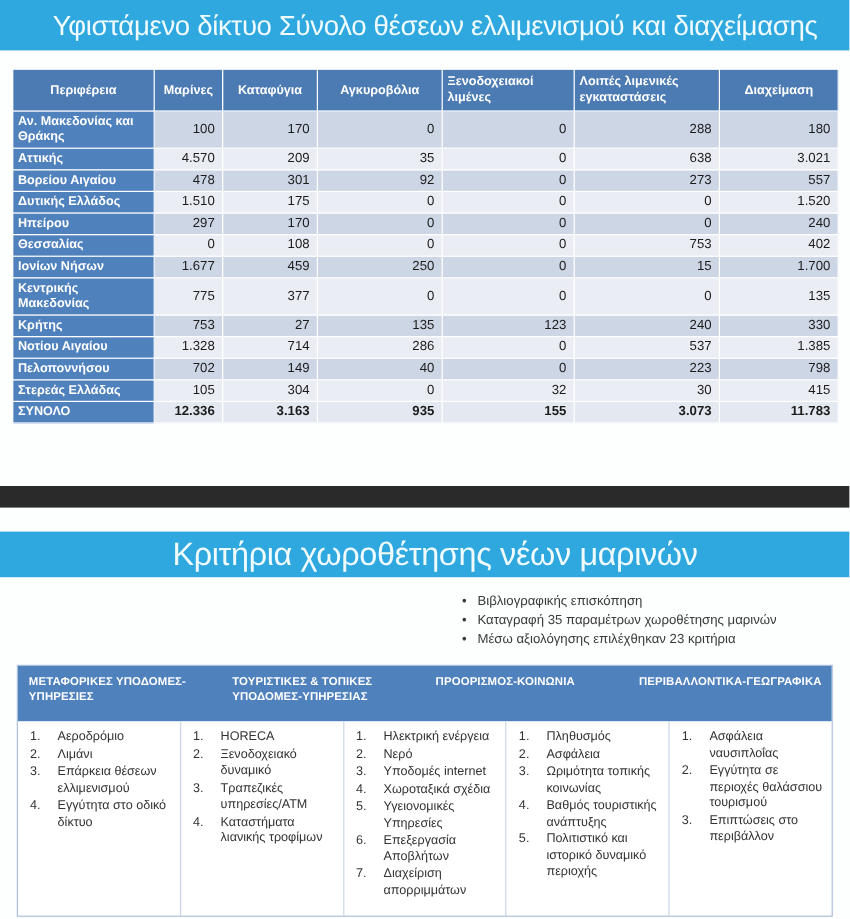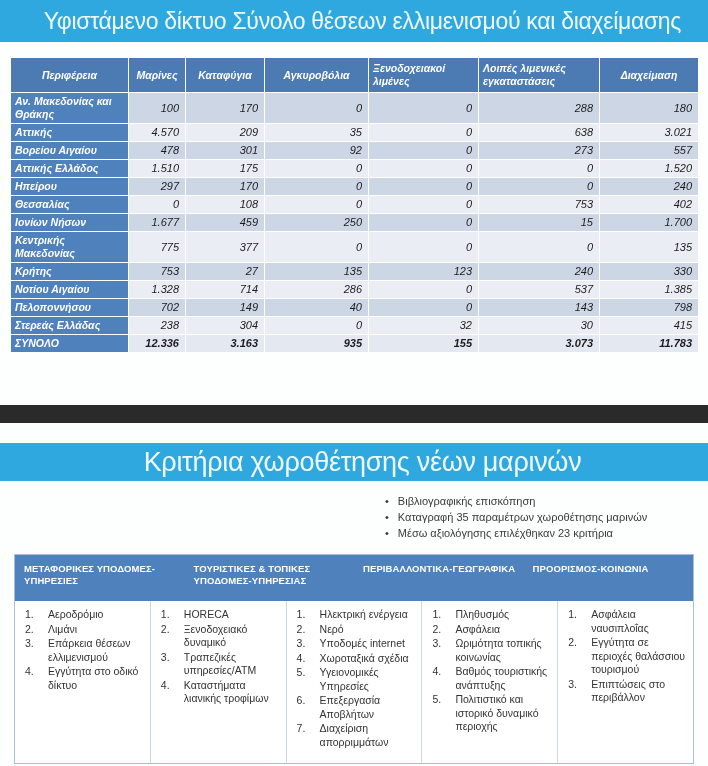--- a/index.html
+++ b/index.html
@@ -24,21 +24,21 @@
   
   .banner{
     width:708px;background:var(--banner-blue);color:#EFFBFF;
     display:flex;align-items:center;justify-content:center;
     padding-left:17px;
   }
   .banner-1{height:42px;font-size:23px;letter-spacing:-0.3px;}
   .banner-2{height:38px;font-size:27px;letter-spacing:-0.3px;margin-top:20px;}
   .dark-bar{width:708px;height:18px;background:var(--divider-dark);}
   
-  .table-wrap{margin:15px 16px 0 10px;font-style:italic;}
+  .table-wrap{margin:15px 16px 0 10px;}
   table{border-collapse:collapse;table-layout:fixed;width:688px;font-size:11px;}
   col.c-region{width:118px;} col.c-marinas{width:57px;} col.c-shelters{width:79px;}
   col.c-anchor{width:104px;} col.c-hotel{width:110px;} col.c-other{width:121px;} col.c-winter{width:99px;}
   th,td{border:1px solid #FFFFFF;line-height:13px;vertical-align:middle;}
   thead th{
     background:var(--header-blue);color:#fff;font-weight:bold;font-size:10.5px;
     padding:4px 4px;text-align:center;
   }
   thead th.al{text-align:left;}
   td.region{
@@ -125,21 +125,21 @@
         <tr class="band-a">
           <td class="region">Βορείου Αιγαίου</td>
           <td class="num">478</td>
           <td class="num">301</td>
           <td class="num">92</td>
           <td class="num">0</td>
           <td class="num">273</td>
           <td class="num">557</td>
         </tr>
         <tr class="band-b">
-          <td class="region">Αττικής Ελλάδος</td>
+          <td class="region">Δυτικής Ελλάδος</td>
           <td class="num">1.510</td>
           <td class="num">175</td>
           <td class="num">0</td>
           <td class="num">0</td>
           <td class="num">0</td>
           <td class="num">1.520</td>
         </tr>
         <tr class="band-a">
           <td class="region">Ηπείρου</td>
           <td class="num">297</td>
@@ -193,26 +193,26 @@
           <td class="num">0</td>
           <td class="num">537</td>
           <td class="num">1.385</td>
         </tr>
         <tr class="band-a">
           <td class="region">Πελοποννήσου</td>
           <td class="num">702</td>
           <td class="num">149</td>
           <td class="num">40</td>
           <td class="num">0</td>
-          <td class="num">143</td>
+          <td class="num">223</td>
           <td class="num">798</td>
         </tr>
         <tr class="band-b">
           <td class="region">Στερεάς Ελλάδας</td>
-          <td class="num">238</td>
+          <td class="num">105</td>
           <td class="num">304</td>
           <td class="num">0</td>
           <td class="num">32</td>
           <td class="num">30</td>
           <td class="num">415</td>
         </tr>
         <tr class="total">
           <td class="region">ΣΥΝΟΛΟ</td>
           <td class="num">12.336</td>
           <td class="num">3.163</td>
@@ -242,22 +242,22 @@
     <li>
       <span class="dot">•</span>
       <span>Μέσω αξιολόγησης επιλέχθηκαν 23 κριτήρια</span>
     </li>
   </ul>
 
 <div class="criteria">
   <div class="crit-head">
       <div class="hcol">ΜΕΤΑΦΟΡΙΚΕΣ ΥΠΟΔΟΜΕΣ-ΥΠΗΡΕΣΙΕΣ</div>
       <div class="hcol">ΤΟΥΡΙΣΤΙΚΕΣ &amp; ΤΟΠΙΚΕΣ ΥΠΟΔΟΜΕΣ-ΥΠΗΡΕΣΙΑΣ</div>
+      <div class="hcol">ΠΡΟΟΡΙΣΜΟΣ-ΚΟΙΝΩΝΙΑ</div>
       <div class="hcol">ΠΕΡΙΒΑΛΛΟΝΤΙΚΑ-ΓΕΩΓΡΑΦΙΚΑ</div>
-      <div class="hcol">ΠΡΟΟΡΙΣΜΟΣ-ΚΟΙΝΩΝΙΑ</div>
     </div>
   <div class="crit-body">
       <div class="bcol">
         <ol class="crit-list">
           <li>
             <span>1.</span>
             <span>Αεροδρόμιο</span>
           </li>
           <li>
             <span>2.</span>

